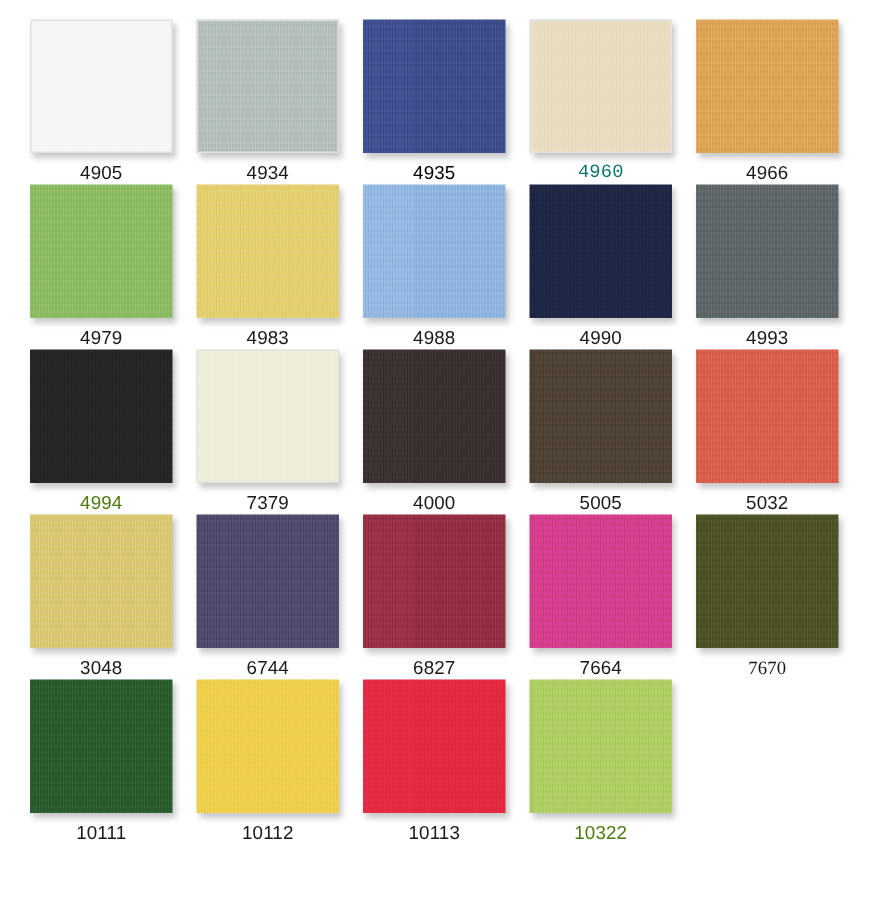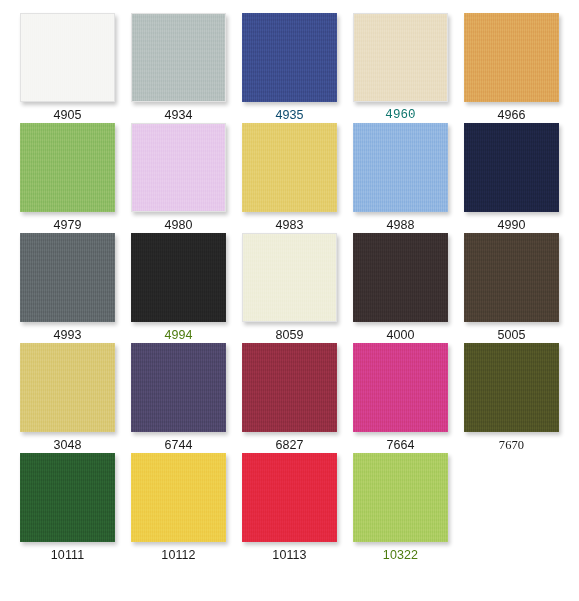--- a/index.html
+++ b/index.html
@@ -96,21 +96,21 @@
     <div class="swatch-cell">
       <div class="swatch-chip-wrap">
         <div class="swatch-chip light-edge" title="4934" style="background-color: rgb(180, 191, 189);"></div>
       </div>
       <div class="swatch-label" style="color: rgb(26, 26, 26);">4934</div>
     </div>
     <div class="swatch-cell">
       <div class="swatch-chip-wrap">
         <div class="swatch-chip" title="4935" style="background-color: rgb(60, 76, 140);"></div>
       </div>
-      <div class="swatch-label" style="color: #0c4a6e;">4935</div>
+      <div class="swatch-label" style="color: #000000;">4935</div>
     </div>
     <div class="swatch-cell">
       <div class="swatch-chip-wrap">
         <div class="swatch-chip light-edge" title="4960" style="background-color: rgb(232, 220, 192);"></div>
       </div>
       <div class="swatch-label" style="color: #0f766e; font-family: Liberation Mono, monospace;">4960</div>
     </div>
     <div class="swatch-cell">
       <div class="swatch-chip-wrap">
         <div class="swatch-chip" title="4966" style="background-color: rgb(221, 164, 87);"></div>
@@ -118,26 +118,20 @@
       <div class="swatch-label" style="color: rgb(26, 26, 26);">4966</div>
     </div>
     <div class="swatch-cell">
       <div class="swatch-chip-wrap">
         <div class="swatch-chip" title="4979" style="background-color: rgb(140, 187, 99);"></div>
       </div>
       <div class="swatch-label" style="color: rgb(26, 26, 26);">4979</div>
     </div>
     <div class="swatch-cell">
       <div class="swatch-chip-wrap">
-        <div class="swatch-chip light-edge" title="4980" style="background-color: rgb(230, 199, 234);"></div>
-      </div>
-      <div class="swatch-label" style="color: rgb(26, 26, 26);">4980</div>
-    </div>
-    <div class="swatch-cell">
-      <div class="swatch-chip-wrap">
         <div class="swatch-chip" title="4983" style="background-color: rgb(227, 204, 106);"></div>
       </div>
       <div class="swatch-label" style="color: rgb(26, 26, 26);">4983</div>
     </div>
     <div class="swatch-cell">
       <div class="swatch-chip-wrap">
         <div class="swatch-chip" title="4988" style="background-color: rgb(143, 180, 224);"></div>
       </div>
       <div class="swatch-label" style="color: rgb(26, 26, 26);">4988</div>
     </div>
@@ -156,36 +150,42 @@
     <div class="swatch-cell">
       <div class="swatch-chip-wrap">
         <div class="swatch-chip" title="4994" style="background-color: rgb(38, 38, 38);"></div>
       </div>
       <div class="swatch-label" style="color: #4d7c0f;">4994</div>
     </div>
     <div class="swatch-cell">
       <div class="swatch-chip-wrap">
         <div class="swatch-chip light-edge" title="4996" style="background-color: rgb(238, 237, 217);"></div>
       </div>
-      <div class="swatch-label" style="color: rgb(26, 26, 26);">8059</div>
+      <div class="swatch-label" style="color: rgb(26, 26, 26);">7379</div>
     </div>
     <div class="swatch-cell">
       <div class="swatch-chip-wrap">
         <div class="swatch-chip" title="5000" style="background-color: rgb(57, 47, 47);"></div>
       </div>
       <div class="swatch-label" style="color: rgb(26, 26, 26);">4000</div>
     </div>
     <div class="swatch-cell">
       <div class="swatch-chip-wrap">
         <div class="swatch-chip" title="5005" style="background-color: rgb(75, 63, 51);"></div>
       </div>
       <div class="swatch-label" style="color: rgb(26, 26, 26);">5005</div>
     </div>
     <div class="swatch-cell">
       <div class="swatch-chip-wrap">
+        <div class="swatch-chip" title="5032" style="background-color: rgb(217, 95, 76);"></div>
+      </div>
+      <div class="swatch-label" style="color: rgb(26, 26, 26);">5032</div>
+    </div>
+    <div class="swatch-cell">
+      <div class="swatch-chip-wrap">
         <div class="swatch-chip" title="5723" style="background-color: rgb(217, 199, 115);"></div>
       </div>
       <div class="swatch-label" style="color: rgb(26, 26, 26);">3048</div>
     </div>
     <div class="swatch-cell">
       <div class="swatch-chip-wrap">
         <div class="swatch-chip" title="6744" style="background-color: rgb(77, 70, 104);"></div>
       </div>
       <div class="swatch-label" style="color: rgb(26, 26, 26);">6744</div>
     </div>

